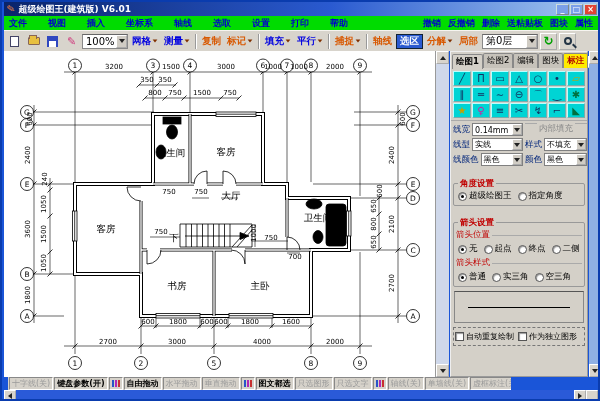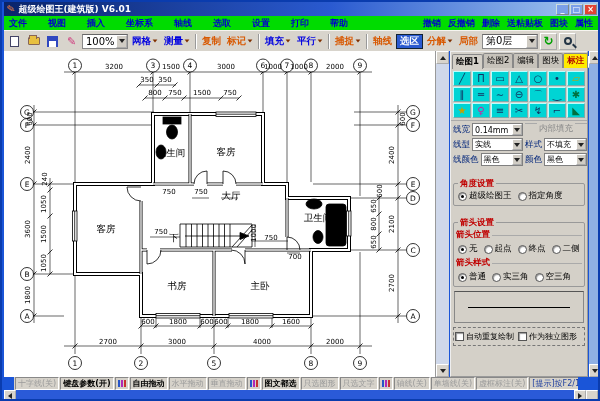--- a/index.html
+++ b/index.html
@@ -69,36 +69,36 @@
 .tool{height:15px;background:#00d4d4;border:1px outset #b8ffff;font-size:10px;line-height:13px;text-align:center;color:#103060;overflow:hidden;cursor:default}
 .tool.gold{color:#c8a000}.tool.mag{color:#d020a0}.tool.grn{color:#007040}
 .prow2{display:grid;grid-template-columns:72px 64px;padding:1px 1px 0}
 .frow{display:flex;align-items:center;gap:2px;padding:1px;color:#00247a;white-space:nowrap}
 .fgtitle{display:flex;color:#8a8a8a;padding:1px;gap:2px}
 .fgtitle::before,.fgtitle::after{content:"";flex:1;border-top:1px solid #aaa}
 .pcombo{background:#fff;border:1px solid #808080;height:13px;flex:1;display:flex;align-items:flex-end;padding-left:2px;font-size:8px;color:#000}
 .pcombo .dd{margin-left:auto;width:10px;height:11px;background:#d0ccc4;border:1px outset #fff;display:flex;align-items:center;justify-content:center}
 .group{margin:16px 2px 2px;border:1px solid #999;border-radius:2px;position:relative;padding:5px 2px 2px}
 .gtitle{position:absolute;top:-6px;left:4px;background:#d4d0c8;color:#c00000;font-weight:bold;padding:0 2px}
-.sub{color:#c00000;font-weight:bold;display:flex;align-items:center;gap:2px;margin:1px 0}
+.sub{color:#c00000;font-weight:normal;display:flex;align-items:center;gap:2px;margin:1px 0}
 .sub::after{content:"";flex:1;border-top:1px solid #aaa}
 .ropt{display:flex;align-items:center;gap:2px;white-space:nowrap;color:#000}
 .radio{width:9px;height:9px;border-radius:50%;background:#fff;border:1px solid #555;box-shadow:inset 1px 1px 1px #999;position:relative;flex:none}
 .radio.sel::after{content:"";position:absolute;left:2px;top:2px;width:3px;height:3px;border-radius:50%;background:#000}
 .chk{width:9px;height:9px;background:#fff;border:1px solid #555;box-shadow:inset 1px 1px 1px #999;flex:none}
 .rrow{display:flex;gap:6px;padding:1px 2px}
 .ang-inp{width:44px;height:12px;background:#fff;border:1px solid #808080;margin-left:4px}
 .preview{margin:4px 3px;height:32px;border:1px solid #888;border-top-color:#555;background:#d4d0c8;position:relative}
 .preview::after{content:"";position:absolute;left:10%;top:50%;width:80%;border-top:1.5px solid #000}
 .pfooter{margin:3px 2px;border:1px dashed #777;padding:3px 1px;display:flex;gap:4px;align-items:center;font-size:8px;color:#000}
 .pfooter .ropt{gap:2px}
 
 .rstrip{position:absolute;left:587px;top:49px;width:11px;height:326px;background:#8fb0e4}
 
-.statusbar{position:absolute;left:12px;top:375px;width:564px;height:13px;background:#d6d2ca;display:flex;align-items:stretch;font-size:8px;overflow:hidden;padding-left:1px}
+.statusbar{position:absolute;left:6px;top:375px;width:503px;height:13px;background:#d6d2ca;display:flex;align-items:stretch;font-size:8px;overflow:hidden;padding-left:1px}
 .sbi{border:1px solid;border-color:#888 #fff #fff #888;padding:0 2px;margin-right:1px;white-space:nowrap;color:#9a9a9a;display:flex;align-items:center;flex:none}
 .sbi.on{color:#000;font-weight:bold}
 .sbi.hint{color:#2040a0}
 .sb-sep{border:1px solid;border-color:#888 #fff #fff #888;margin-right:1px;display:flex;align-items:center;gap:1px;padding:0 2px;flex:none}
 .sb-sep i{width:2px;height:7px;display:block}
 
 .hscroll{position:absolute;left:2px;top:388px;width:594px;height:11px;background:#2a5ad8;display:flex}
 .hs-btn{width:12px;height:11px;background:#d8d4cc;border:1px outset #fff;display:flex;align-items:center;justify-content:center;flex:none}
 .hs-track{flex:1}
 </style>

